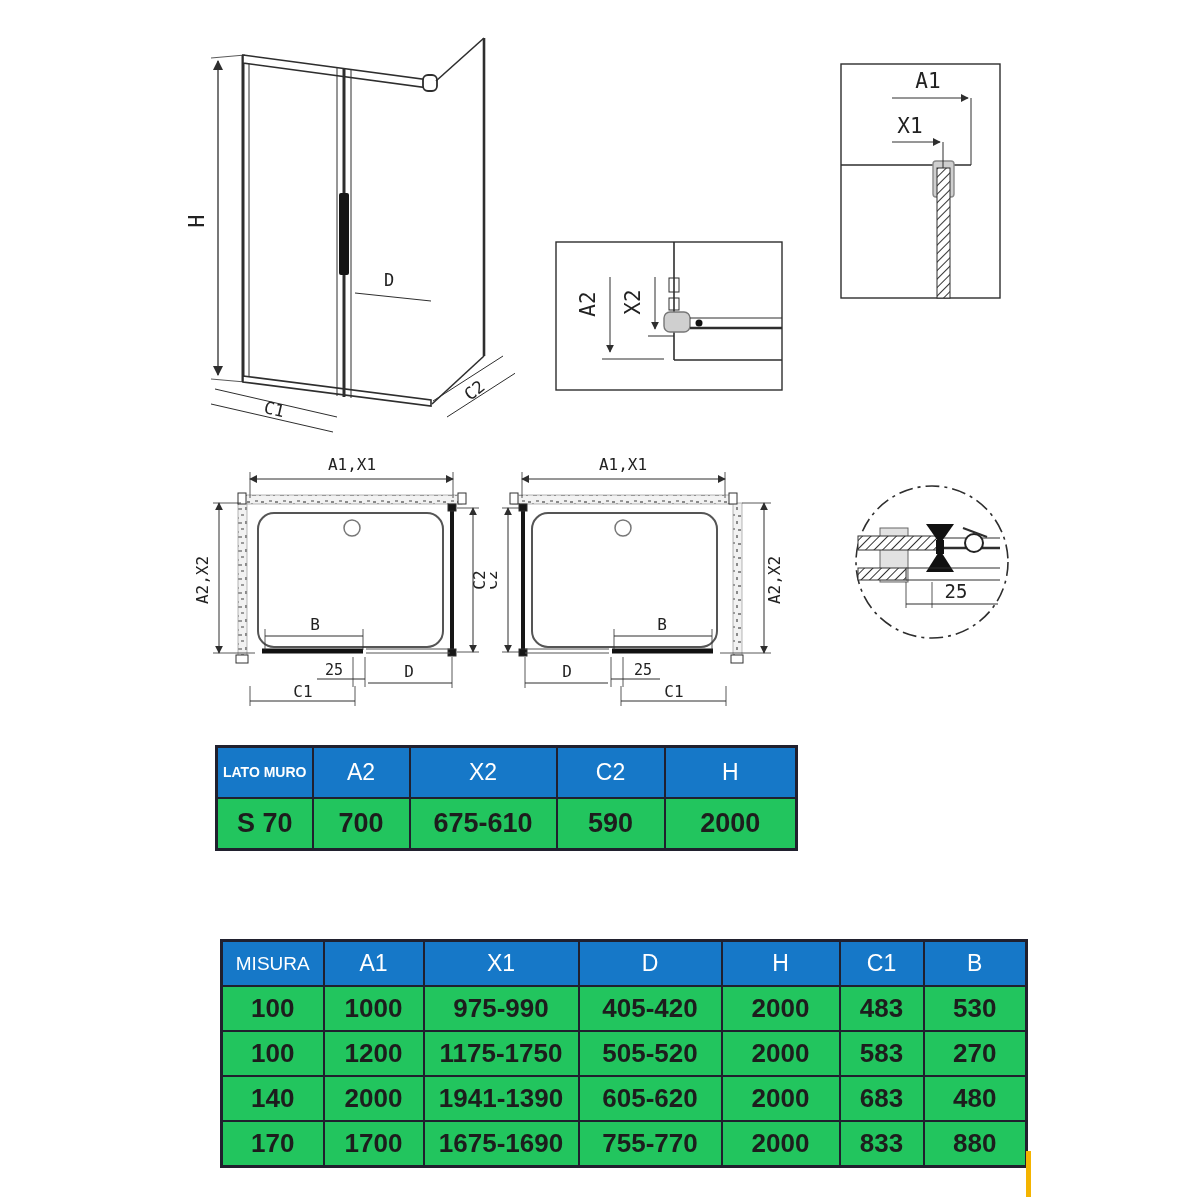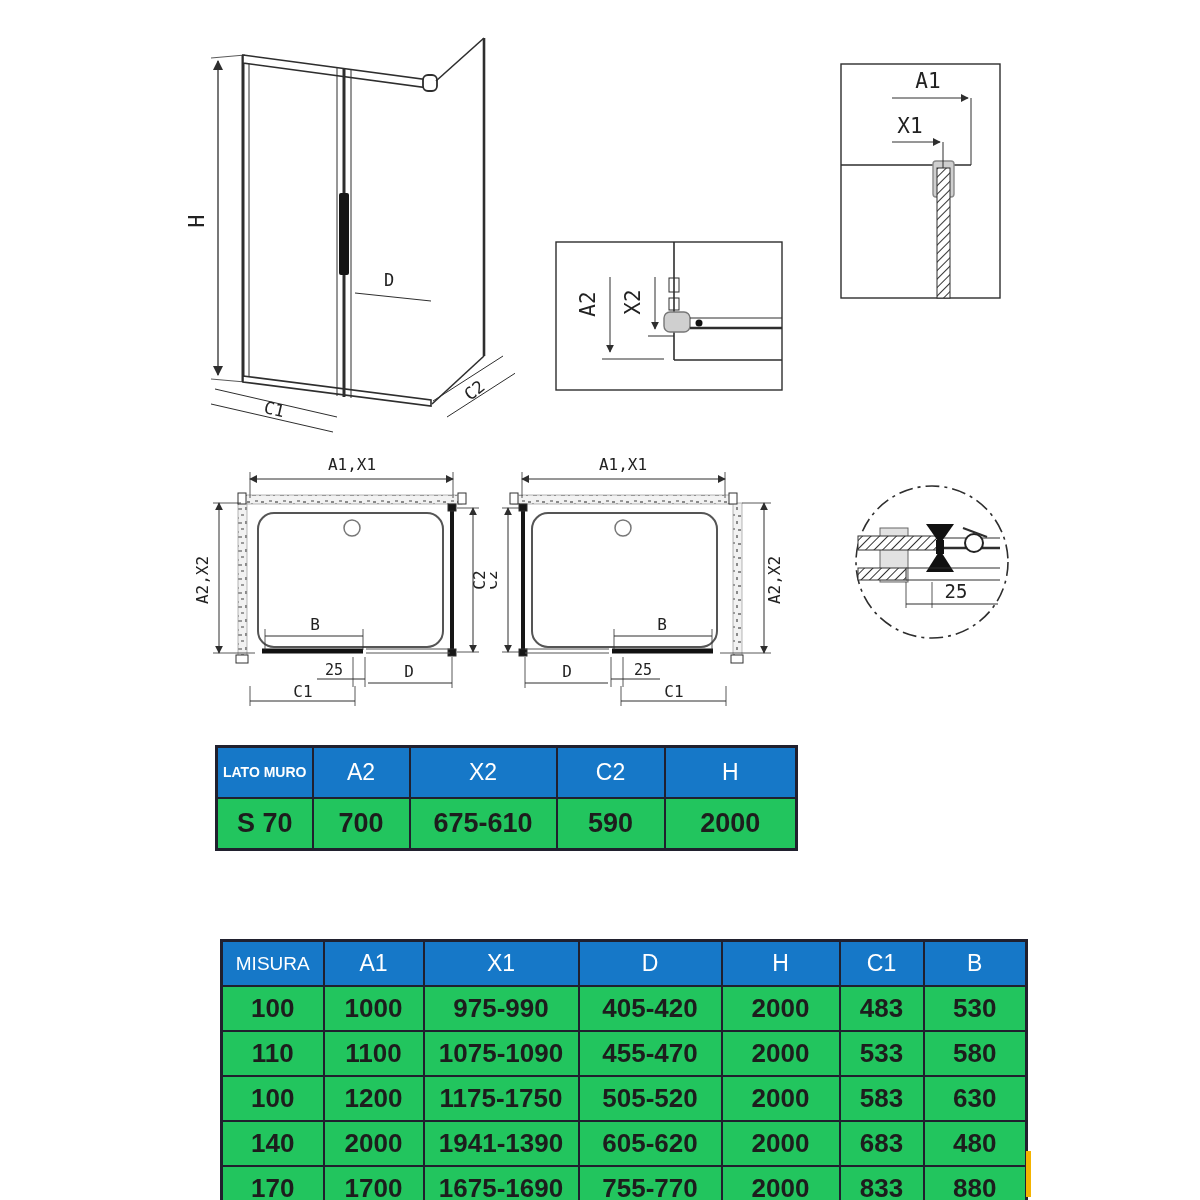--- a/index.html
+++ b/index.html
@@ -312,36 +312,27 @@
       <tr>
         <td>100</td>
         <td>1000</td>
         <td>975-990</td>
         <td>405-420</td>
         <td>2000</td>
         <td>483</td>
         <td>530</td>
       </tr>
       <tr>
-        <td>110</td>
-        <td>1100</td>
-        <td>1075-1090</td>
-        <td>455-470</td>
-        <td>2000</td>
-        <td>533</td>
-        <td>580</td>
-      </tr>
-      <tr>
         <td>100</td>
         <td>1200</td>
         <td>1175-1750</td>
         <td>505-520</td>
         <td>2000</td>
         <td>583</td>
-        <td>630</td>
+        <td>270</td>
       </tr>
       <tr>
         <td>140</td>
         <td>2000</td>
         <td>1941-1390</td>
         <td>605-620</td>
         <td>2000</td>
         <td>683</td>
         <td>480</td>
       </tr>

